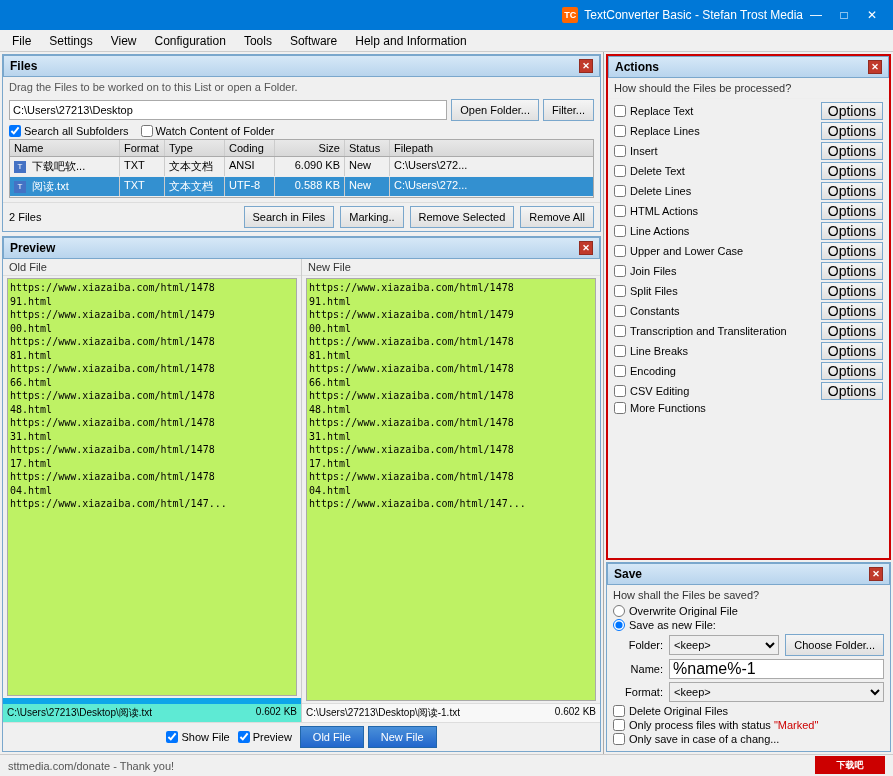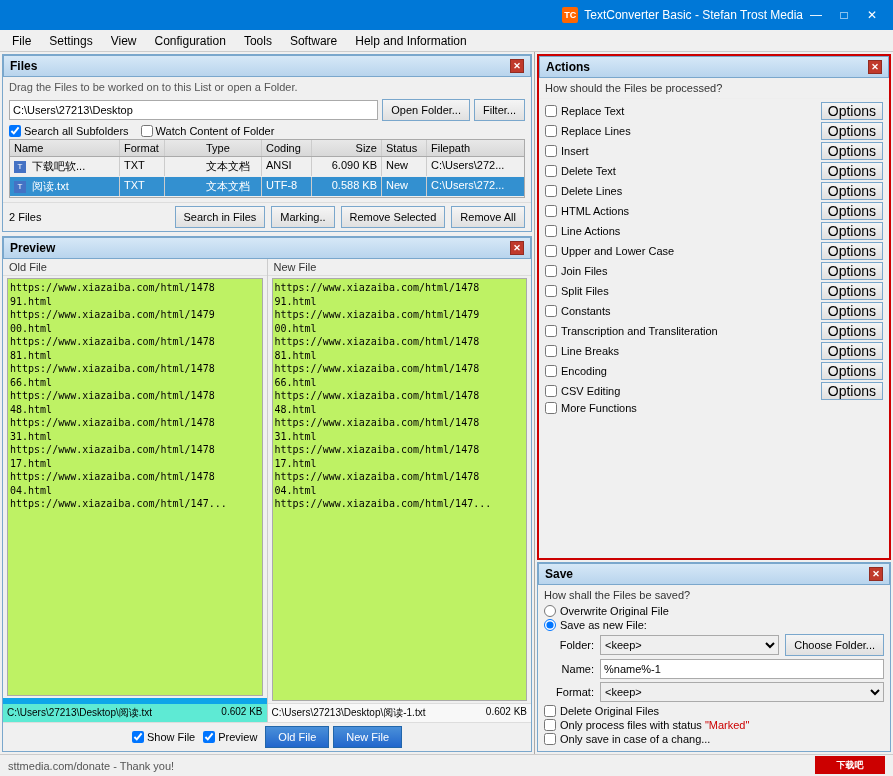--- a/index.html
+++ b/index.html
@@ -69,21 +69,21 @@
     }
 
     
     .main-layout {
       display: flex;
       height: calc(776px - 52px - 22px);
     }
 
     
     .left-panel {
-      width: 535px;
+      width: 637px;
       display: flex;
       flex-direction: column;
       border-right: 1px solid #aaa;
     }
 
     
     .panel-header {
       background: linear-gradient(to bottom, #d6e8f7, #b8d4ed);
       border: 1px solid #7aa7cc;
       padding: 3px 6px;
@@ -155,21 +155,21 @@
       border: 1px solid #aaa;
       font-size: 11px;
     }
     .files-table-header {
       display: flex;
       background: linear-gradient(to bottom, #e8e8e8, #d8d8d8);
       border-bottom: 1px solid #aaa;
     }
     .col-name { width: 110px; padding: 2px 4px; border-right: 1px solid #ccc; }
     .col-format { width: 45px; padding: 2px 4px; border-right: 1px solid #ccc; }
-    .col-type { width: 60px; padding: 2px 4px; border-right: 1px solid #ccc; margin-left: 37px; }
+    .col-type { width: 60px; padding: 2px 4px; border-right: 1px solid #ccc; }
     .col-coding { width: 50px; padding: 2px 4px; border-right: 1px solid #ccc; }
     .col-size { width: 70px; padding: 2px 4px; border-right: 1px solid #ccc; text-align:right; }
     .col-status { width: 45px; padding: 2px 4px; border-right: 1px solid #ccc; }
     .col-filepath { flex:1; padding: 2px 4px; }
 
     .files-table-row {
       display: flex;
       border-bottom: 1px solid #eee;
       cursor: pointer;
     }
@@ -345,21 +345,21 @@
       flex:1;
       height: 20px;
       border: 1px solid #aaa;
       font-size: 11px;
     }
     .save-input {
       flex:1;
       height: 20px;
       border: 1px solid #aaa;
       padding: 1px 3px;
-      font-size: 11px;
+      font-size: 16px;
     }
     .save-checkbox-row {
       display: flex;align-items:center;gap:4px;
       font-size: 11px;
       margin: 2px 0;
     }
     .marked { color: #cc0000; }
   </style>
 </head>
 <body>

